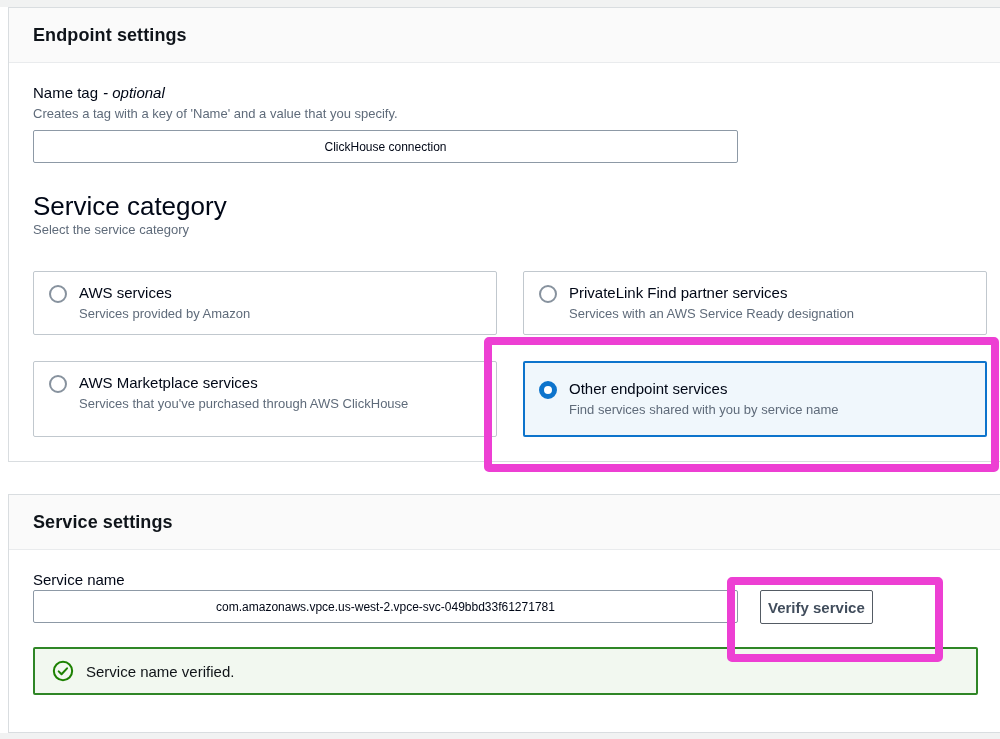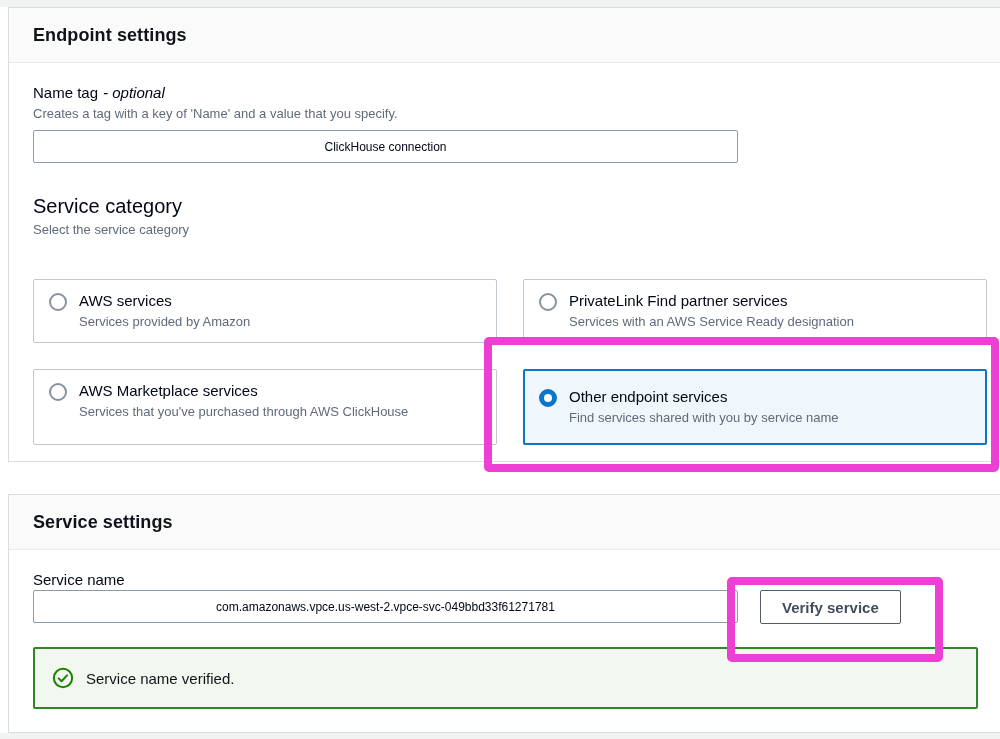--- a/index.html
+++ b/index.html
@@ -60,28 +60,28 @@
     font-family:"Liberation Sans","DejaVu Sans",sans-serif;
     font-size:12px;
     color:#000716;
     background:#fff;
     outline:none;
     text-align:center;
   }
 
   .section-heading{
     margin-top:30px;
-    font-size:20px;
+    font-size:26px;
     font-weight:400;
     color:#000716;
     line-height:26px;
   }
 
   .cards{
-    margin-top:40px;
+    margin-top:32px;
     display:grid;
     grid-template-columns:464px 464px;
     column-gap:19px;
     row-gap:34px;
     gap:26px;
   }
   .card{
     border:1px solid #c1c8ce;
     border-radius:2px;
     background:#fff;
@@ -111,36 +111,36 @@
 
   .input-row{
     display:flex;
     align-items:flex-start;
     margin-top:0;
   }
   .input-row .text-input{margin-top:0;}
   .btn{
     margin-left:22px;
     height:34px;
-    padding:0 21px;
+    padding:0 7px;
     background:#fff;
     border:1px solid #545b64;
     border-radius:2px;
     font-family:"Liberation Sans","DejaVu Sans",sans-serif;
     font-size:15px;
     font-weight:700;
     color:#414d5c;
     cursor:pointer;
     white-space:nowrap;
   }
 
   .alert-success{
     margin-top:23px;
     width:945px;
-    height:62px;
+    height:48px;
     background:var(--green-bg);
     border:2px solid #2f8626;
     border-radius:2px;
     display:flex;
     align-items:center;
     padding:0 17px;
   }
   .alert-success .icon{
     width:22px;height:22px;
     flex:0 0 auto;

